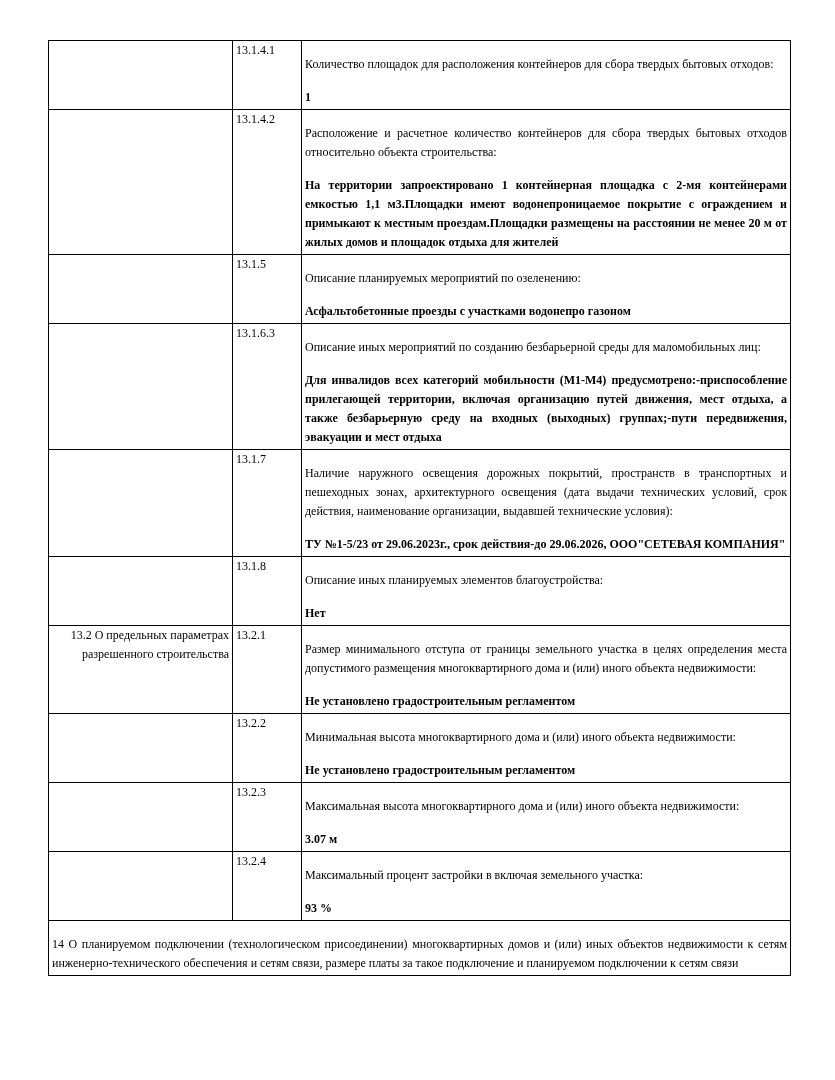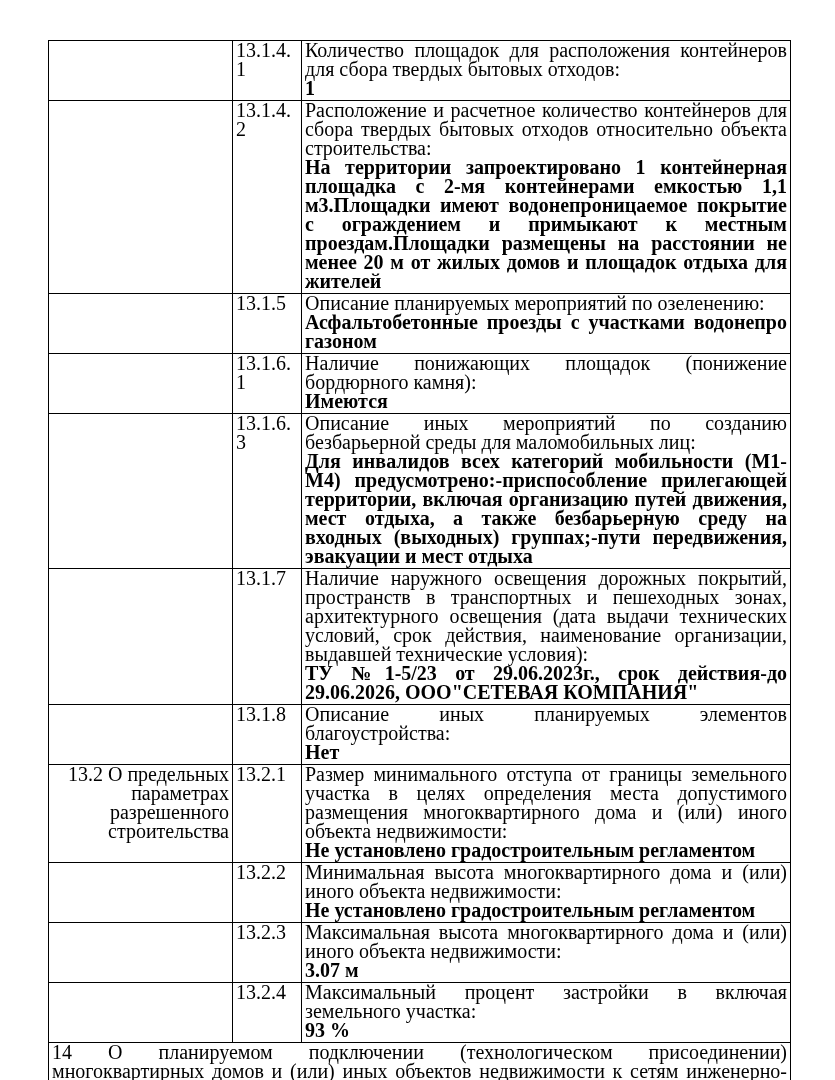--- a/index.html
+++ b/index.html
@@ -23,38 +23,39 @@
   }
   table.decl {
     border-collapse: collapse;
     width: 742px;
     table-layout: fixed;
   }
   table.decl td {
     border: 1px solid #000000;
     vertical-align: top;
     padding: 0px 3px 2px 3px;
-    font-size: 20px;
+    font-size: 12px;
     line-height: 19px;
     word-wrap: break-word;
   }
   td.col-section {
     vertical-align: top;
     text-align: right;
     padding-top: 1px;
   }
   td.col-code {
     vertical-align: middle;
     padding-left: 4px;
   }
   td.col-content {
     padding-top: 1px;
   }
   .field-label, .field-value, .section14 {
     text-align: justify;
+    margin-top: 14px;
   }
   .field-value {
     font-weight: bold;
   }
   .field-value:empty {
     display: none;
   }
 </style>
 </head>
 <body>
@@ -82,28 +83,20 @@
           <div class="field-label">Расположение и расчетное количество контейнеров для сбора твер­дых бытовых отходов относительно объекта строительства:</div>
           <div class="field-value">На территории запроектировано 1 контейнерная площадка с 2-мя контейнерами емкостью 1,1 м3.Площадки имеют водонепро­ницаемое покрытие с ограждением и примыкают к местным проездам.Площадки размещены на расстоянии не менее 20 м от жилых домов и площадок отдыха для жителей</div>
         </td>
       </tr>
       <tr>
         <td class="col-section"></td>
         <td class="col-code">13.1.5</td>
         <td class="col-content">
           <div class="field-label">Описание планируемых мероприятий по озеленению:</div>
           <div class="field-value">Асфальтобетонные проезды с участками водонепро газоном</div>
-        </td>
-      </tr>
-      <tr>
-        <td class="col-section"></td>
-        <td class="col-code">13.1.6.1</td>
-        <td class="col-content">
-          <div class="field-label">Наличие понижающих площадок (понижение бордюрного камня):</div>
-          <div class="field-value">Имеются</div>
         </td>
       </tr>
       <tr>
         <td class="col-section"></td>
         <td class="col-code">13.1.6.3</td>
         <td class="col-content">
           <div class="field-label">Описание иных мероприятий по созданию безбарьерной среды для маломобильных лиц:</div>
           <div class="field-value">Для инвалидов всех категорий мобильности (М1-М4) предус­мотрено:-приспособление прилегающей территории, включая организацию путей движения, мест отдыха, а также безбарьер­ную среду на входных (выходных) группах;-пути передвижения, эвакуации и мест отдыха</div>
         </td>
       </tr>

